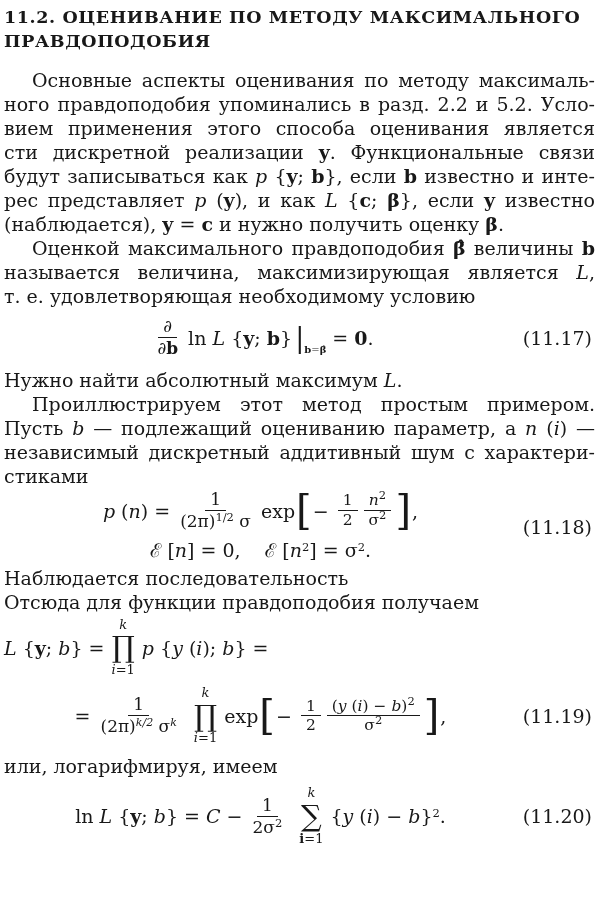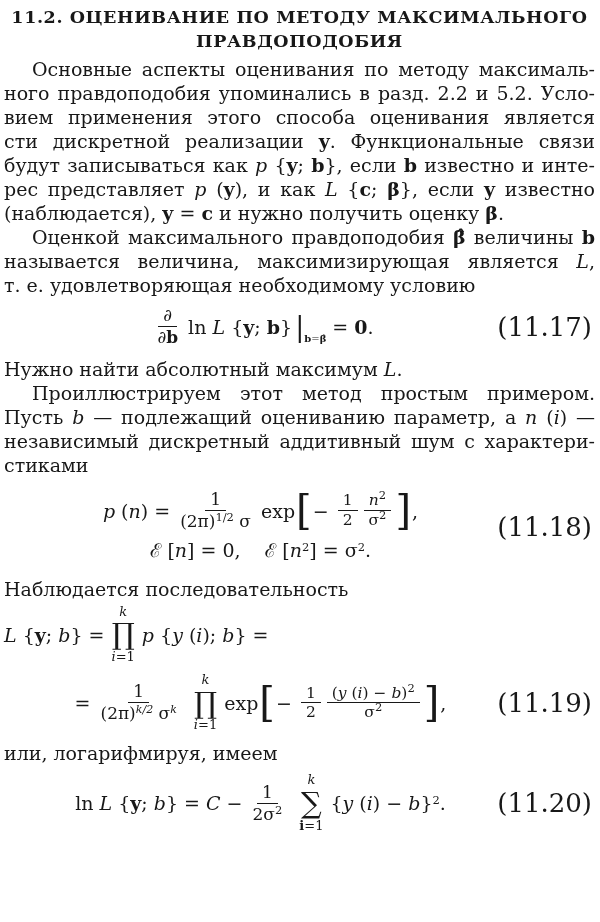--- a/index.html
+++ b/index.html
@@ -2,40 +2,40 @@
 <html><head>
 <meta charset="utf-8">
 <style>
   html,body{margin:0;padding:0;}
   body{
     width:600px;height:922px;overflow:hidden;background:#ffffff;color:#181818;
     font-family:"DejaVu Serif", serif;font-size:19px;
   }
   .page{padding:6px 5px 0 4px;}
   .heading{
-    text-align:center;font-weight:bold;font-size:17.5px;line-height:23px;letter-spacing:0.6px;
+    text-align:left;font-weight:bold;font-size:17.5px;line-height:23px;letter-spacing:0.6px;
   }
   .heading .h2line{margin-bottom:1px;}
   .para{margin:0;}
-  .para.gap{margin-top:4px;}
+  .para.gap{margin-top:15px;}
   .line{line-height:24px;white-space:normal;}
   .line.j{text-align:justify;text-align-last:justify;}
   .line.l{text-align:left;}
   .line.ind{text-indent:28px;}
   .b{font-weight:bold;}
   .i{font-style:italic;}
   .sup{font-size:11.5px;vertical-align:6px;line-height:0;}
   .isup{font-size:11px;vertical-align:6px;line-height:0;font-style:italic;}
   .scr{font-style:normal;}
   
   .eq{position:relative;display:flex;align-items:center;justify-content:center;margin:8px 0;padding-right:78px;}
   .eq.nolabel{padding-right:0;margin:7px 0;}
   .eq.left{justify-content:flex-start;padding-right:0;margin:4px 0 2px 0;}
-  .eqnum{position:absolute;right:3px;top:50%;transform:translateY(-50%);font-size:26px;}
-  .eqblock{position:relative;margin:12px 0;padding-right:78px;text-align:right;}
+  .eqnum{position:absolute;right:3px;top:50%;transform:translateY(-50%);font-size:19px;}
+  .eqblock{position:relative;margin:1px 0;padding-right:78px;text-align:right;}
   .eqrow{display:flex;align-items:center;justify-content:center;min-height:44px;}
   .eqrow.r2{min-height:30px;margin-top:2px;}
   .frac{display:inline-flex;flex-direction:column;align-items:center;vertical-align:middle;margin:0 5px;line-height:1.25;font-size:17px;}
   .frac .num{padding:0 5px;border-bottom:1.4px solid #181818;}
   .frac .den{padding:0 5px;}
   .frac.small{font-size:15.5px;line-height:1.2;margin:0 3px;}
   .bigop{display:inline-flex;flex-direction:column;align-items:center;margin:0 7px;line-height:1;}
   .bigop .lim{font-size:13px;line-height:1.15;}
   .bigop .op{font-size:29px;line-height:1.05;}
   .br{font-size:40px;font-weight:300;line-height:0.95;display:inline-block;transform:scaleY(1.02);margin:0 1px;font-family:"DejaVu Serif",serif;}
@@ -117,20 +117,23 @@
       <span class="segs"><span class="scr">ℰ</span><span> [</span><span class="i">n</span><span>] = 0,    </span><span class="scr">ℰ</span><span> [</span><span class="i">n</span><span class="sup">2</span><span>] = σ</span><span class="sup">2</span><span>.</span></span>
     </div>
     <span class="eqnum">(11.18)</span>
   </div>
 
   <div class="para">
       <div class="line l"><span>Наблюдается последовательность</span></div>
     </div>
 
 
+  <div class="para">
+      <div class="line l"><span>Отсюда для функции правдоподобия получаем</span></div>
+    </div>
 
   <div class="eq left">
     <span class="segs"><span class="i">L</span><span> {</span><span class="b">y</span><span>; </span><span class="i">b</span><span>} =</span></span>
     <span class="bigop">
       <span class="lim"><span class="i">k</span></span>
       <span class="op">∏</span>
       <span class="lim"><span class="i">i</span><span>=1</span></span>
     </span>
     <span class="segs"><span class="i">p</span><span> {</span><span class="i">y</span><span> (</span><span class="i">i</span><span>); </span><span class="i">b</span><span>} =</span></span>
   </div>

